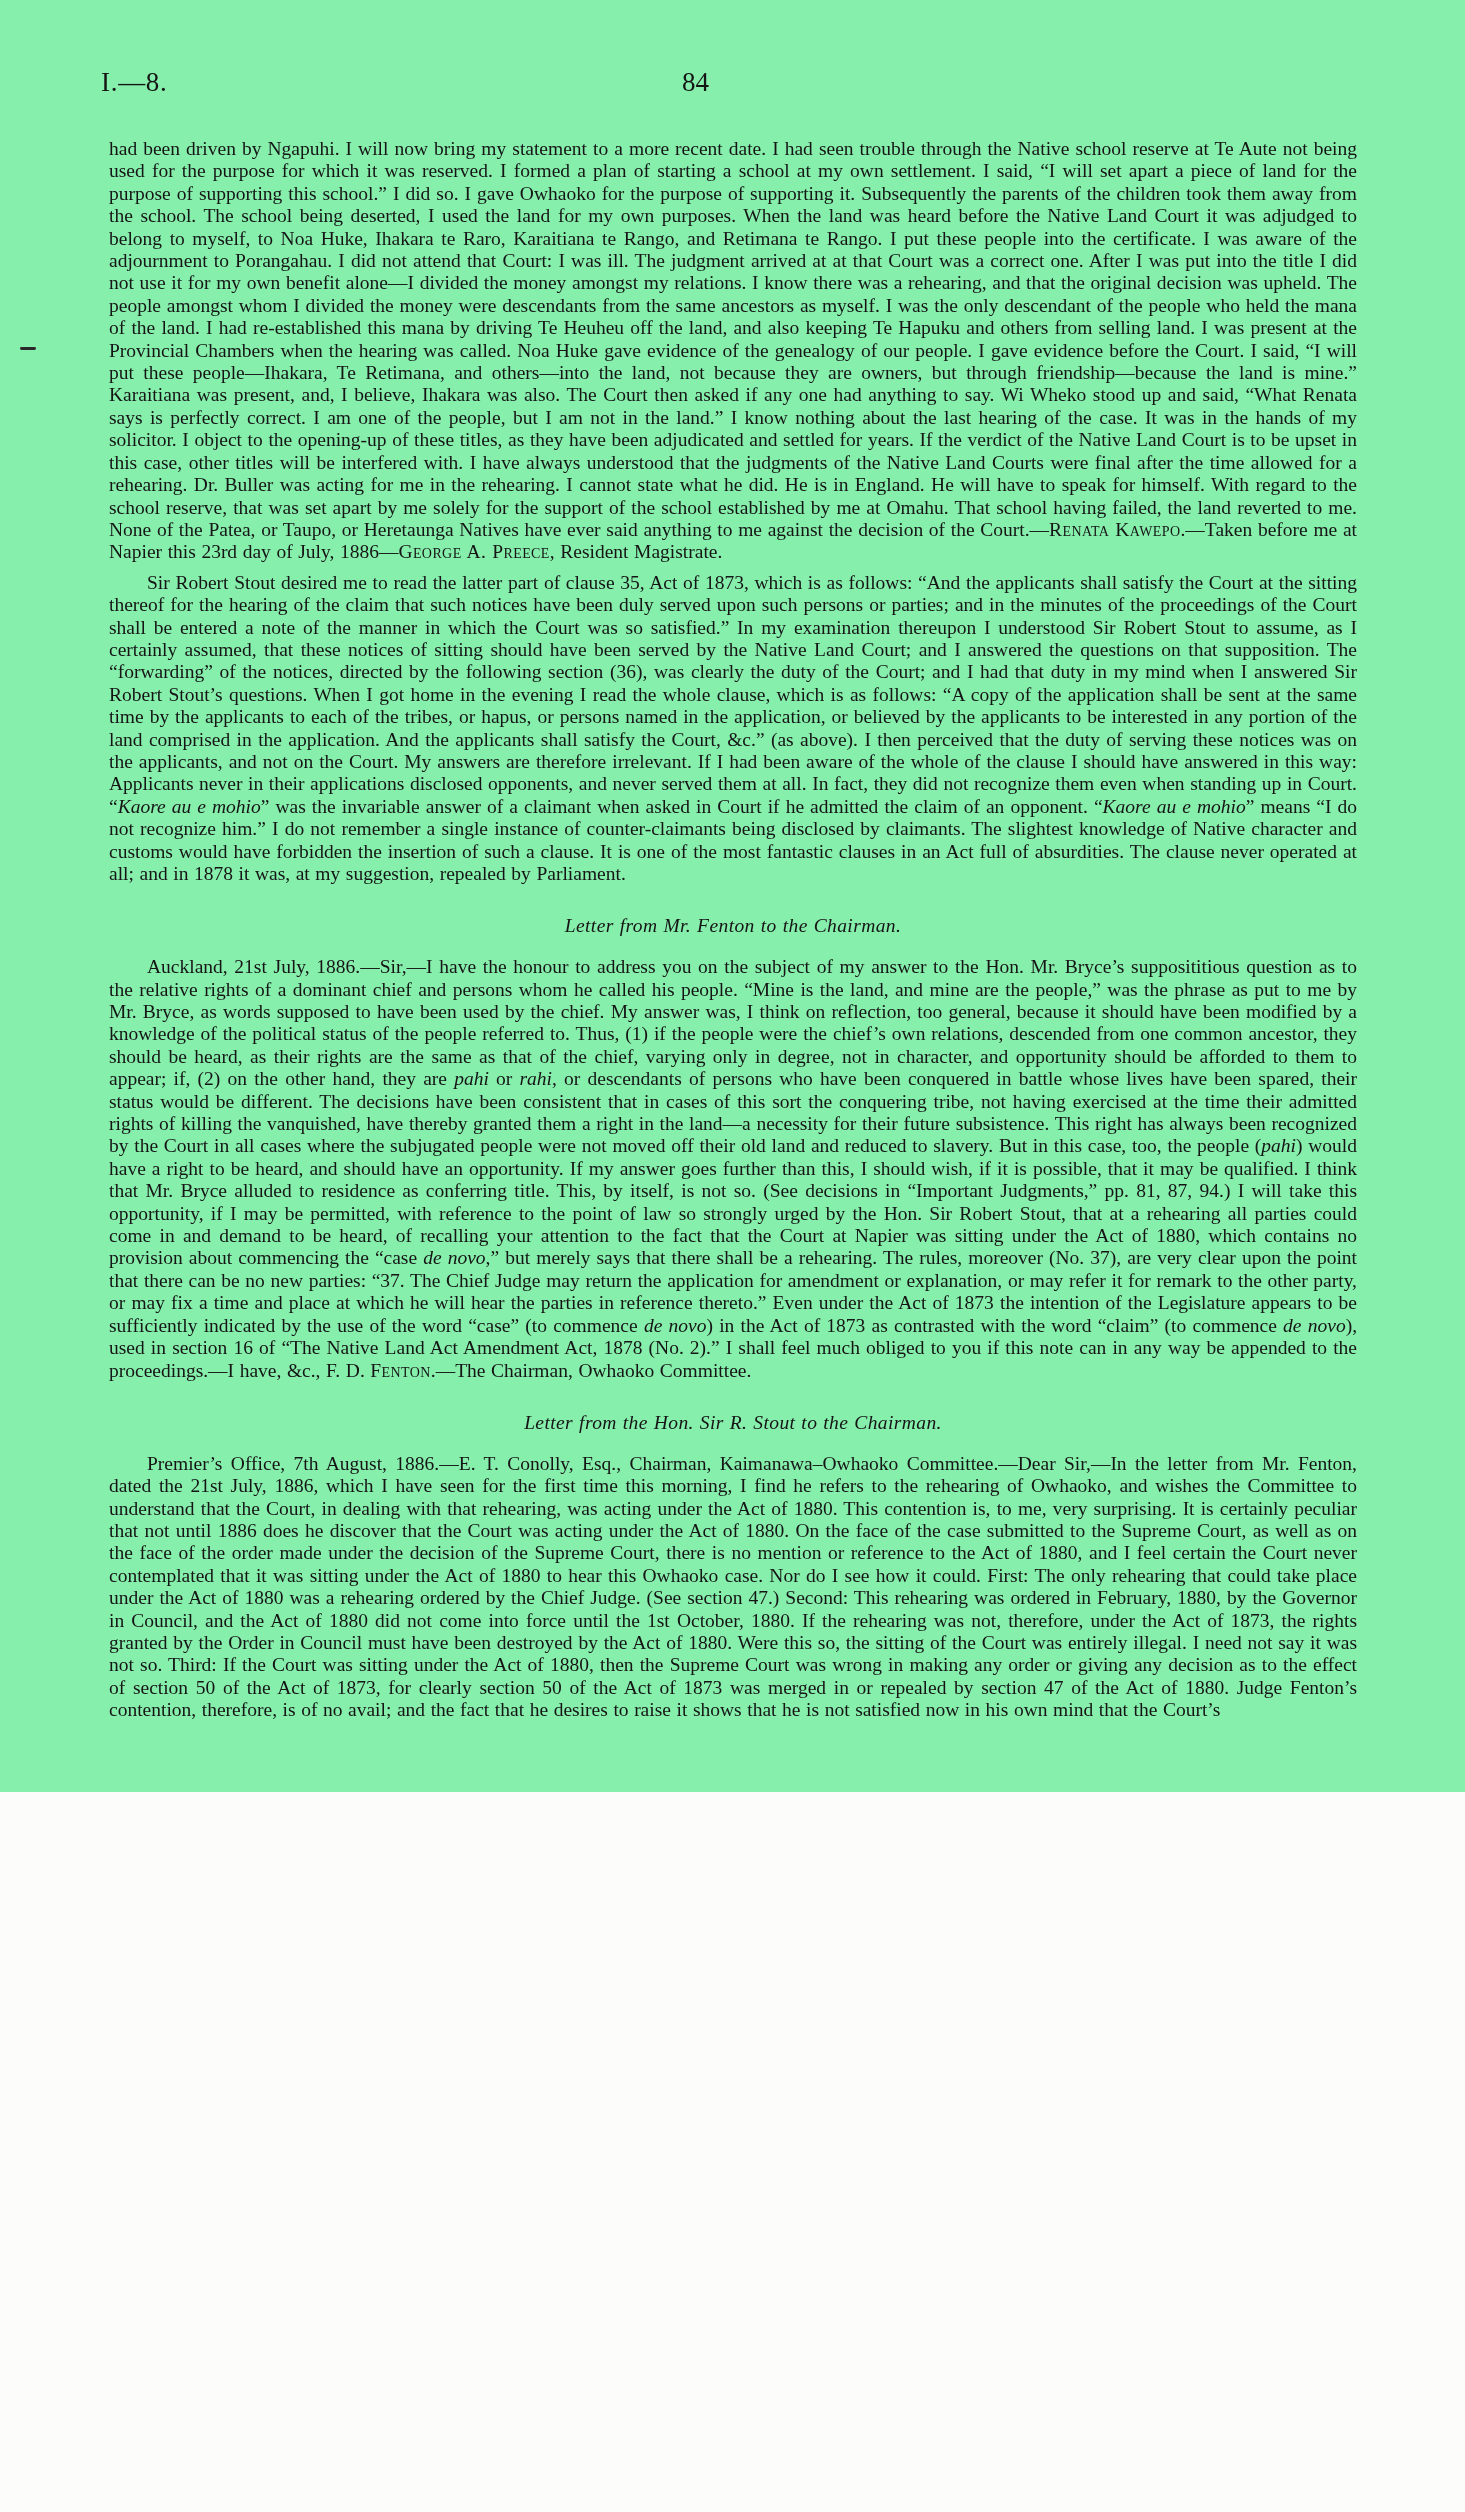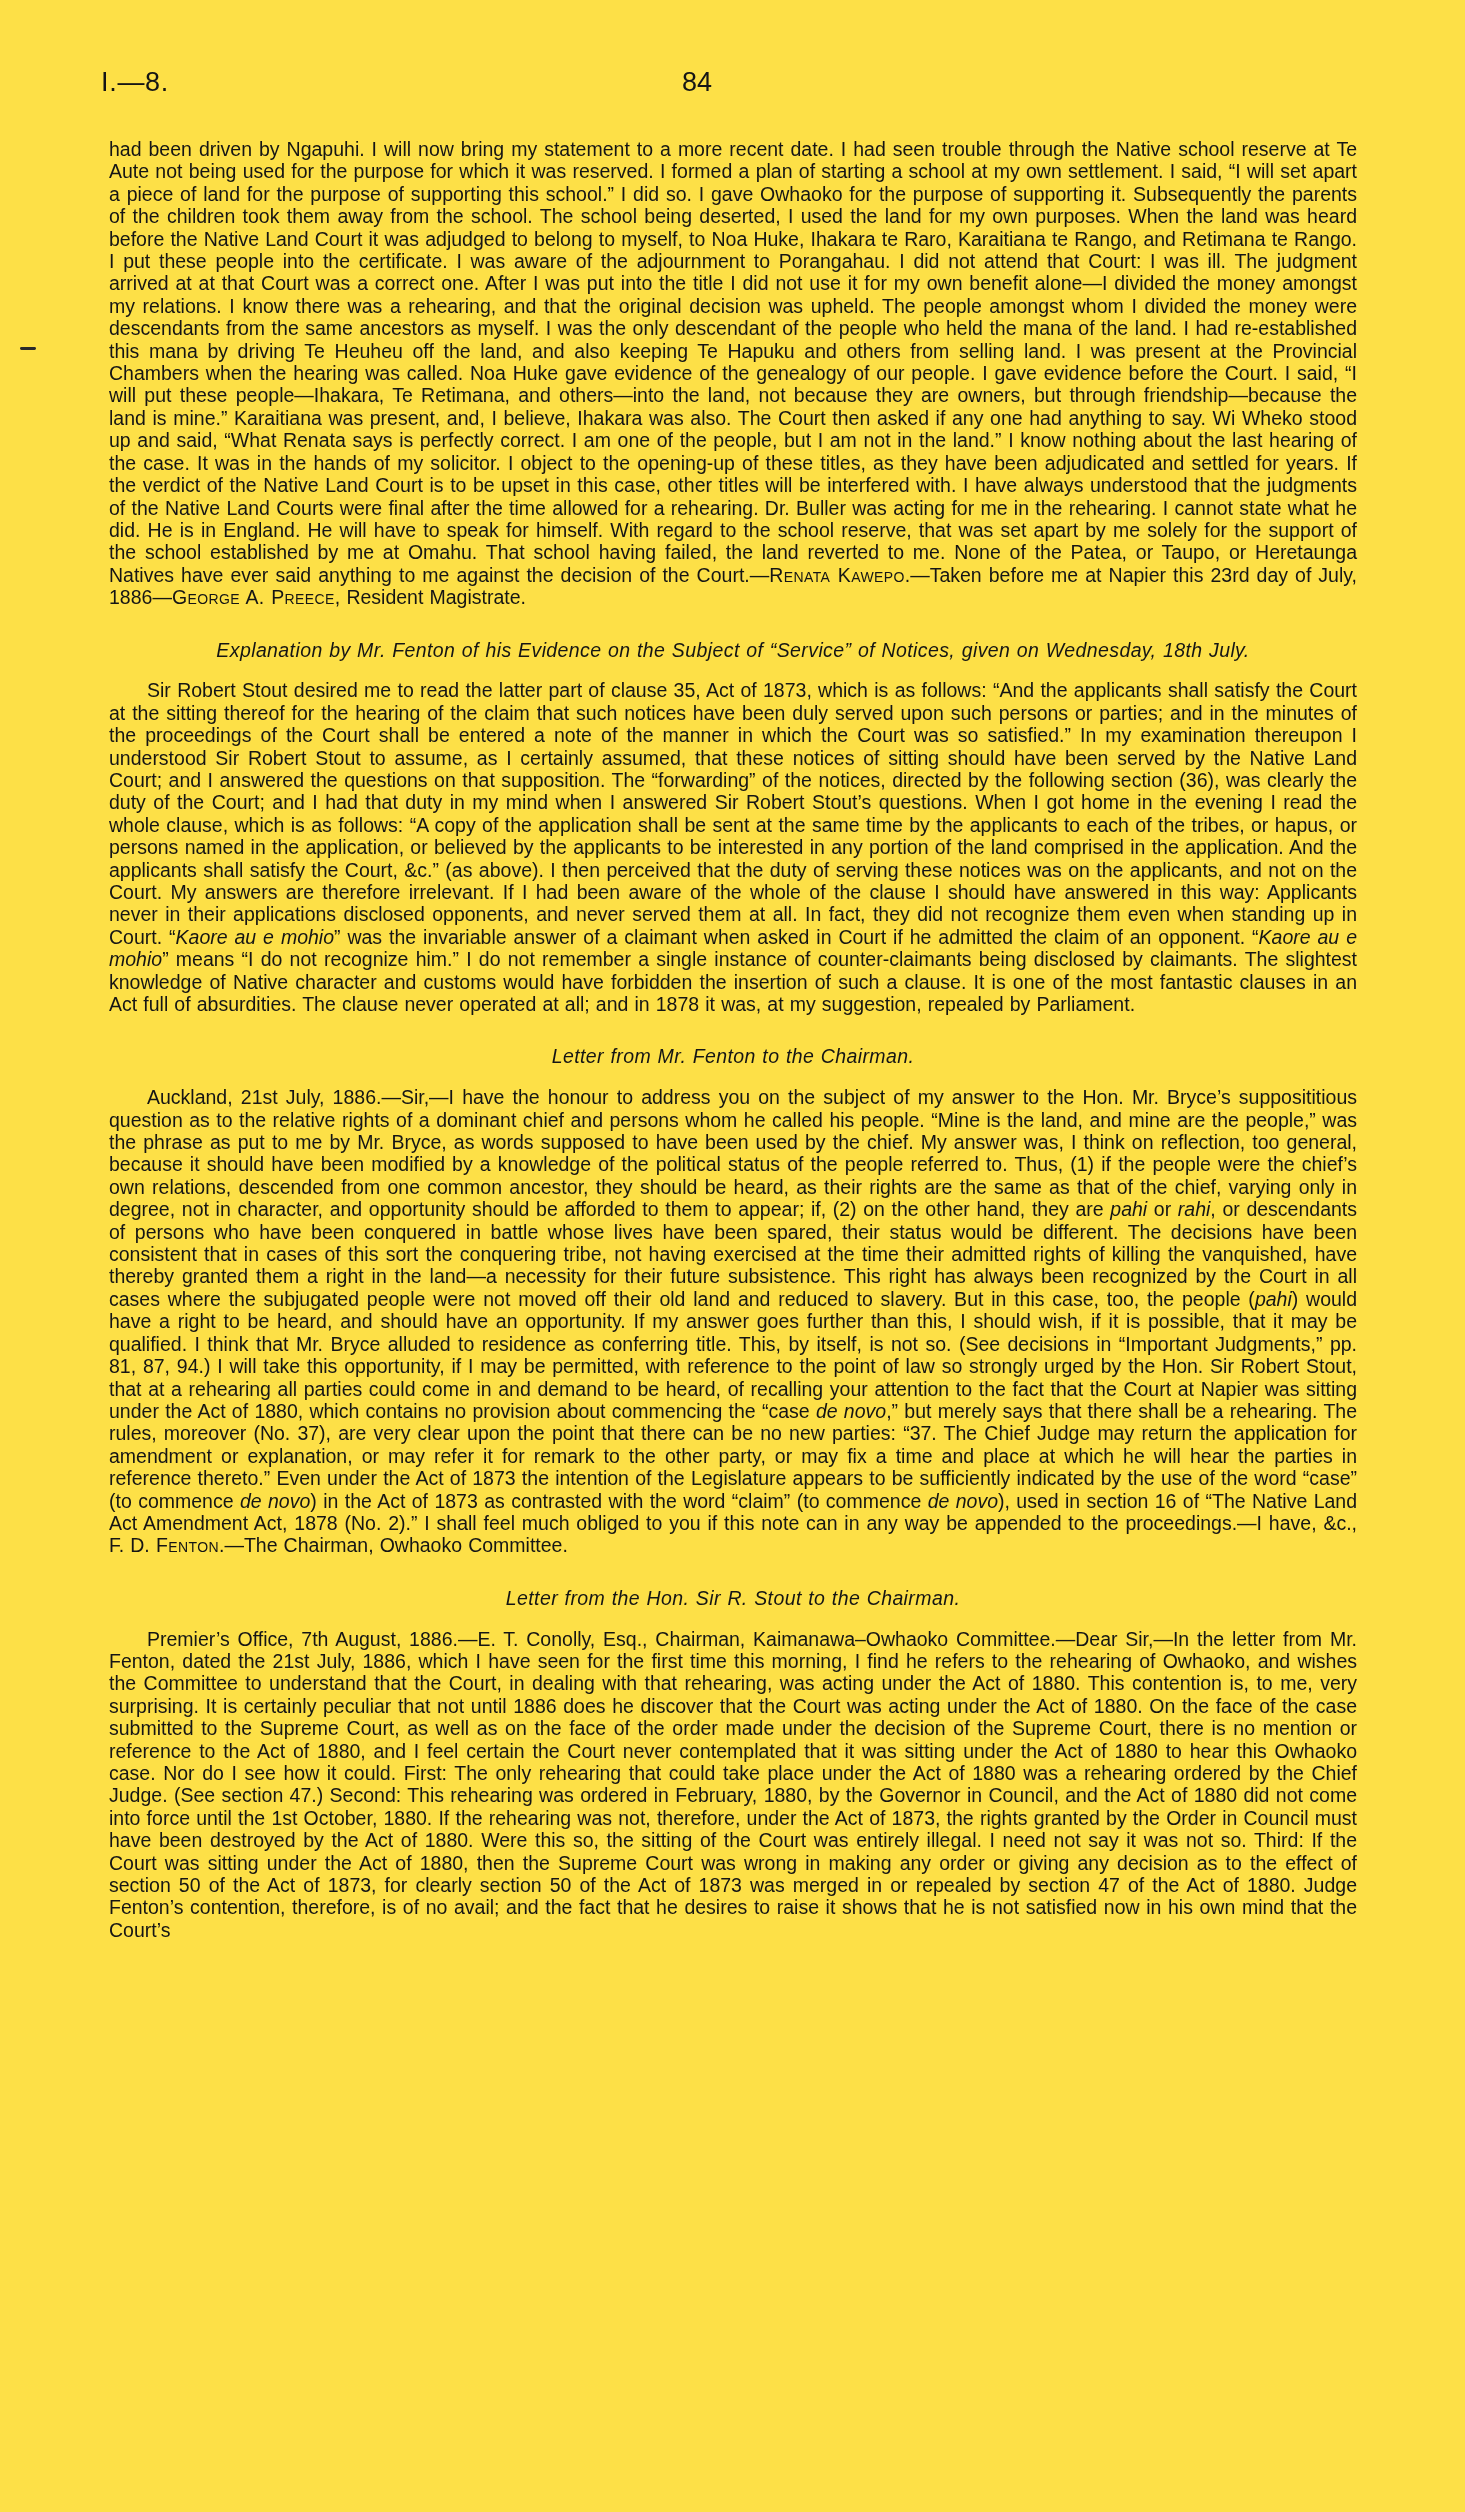--- a/index.html
+++ b/index.html
@@ -3,23 +3,23 @@
 <meta charset="utf-8">
 <style>
   html, body {
     margin: 0;
     padding: 0;
     background: #fcfcfb;
   }
   .page {
     position: relative;
     width: 1466px;
-    height: 2512px;
-    background: #fde047;
-    font-family: Liberation Sans, sans-serif;
+    height: 1792px;
+    background: #86efac;
+    font-family: Liberation Serif, serif;
     color: #151515;
     overflow: hidden;
   }
   .page-header {
     position: absolute;
     top: 67px;
     left: 101px;
     width: 1264px;
     height: 43px;
   }
@@ -78,21 +78,20 @@
     <span class="doc-ref">I.—8.</span>
     <span class="page-num">84</span>
   </header>
 
   <div class="margin-mark"></div>
 
   <main class="page-body">
 
     <p class="para"><span>had been driven by Ngapuhi.  I will now bring my statement to a more recent date.  I had seen trouble through the Native school reserve at Te Aute not being used for the purpose for which it was reserved.  I formed a plan of starting a school at my own settlement.  I said, “I will set apart a piece of land for the purpose of supporting this school.”  I did so.  I gave Owhaoko for the purpose of supporting it.  Subsequently the parents of the children took them away from the school.  The school being deserted, I used the land for my own purposes.  When the land was heard before the Native Land Court it was adjudged to belong to myself, to Noa Huke, Ihakara te Raro, Karaitiana te Rango, and Retimana te Rango.  I put these people into the certificate.  I was aware of the adjournment to Porangahau.  I did not attend that Court: I was ill.  The judgment arrived at at that Court was a correct one.  After I was put into the title I did not use it for my own benefit alone—I divided the money amongst my relations.  I know there was a rehearing, and that the original decision was upheld.  The people amongst whom I divided the money were descendants from the same ancestors as myself.  I was the only descendant of the people who held the mana of the land.  I had re-established this mana by driving Te Heuheu off the land, and also keeping Te Hapuku and others from selling land.  I was present at the Provincial Chambers when the hearing was called.  Noa Huke gave evidence of the genealogy of our people.  I gave evidence before the Court.  I said, “I will put these people—Ihakara, Te Retimana, and others—into the land, not because they are owners, but through friendship—because the land is mine.”  Karaitiana was present, and, I believe, Ihakara was also.  The Court then asked if any one had anything to say.  Wi Wheko stood up and said, “What Renata says is perfectly correct.  I am one of the people, but I am not in the land.”  I know nothing about the last hearing of the case.  It was in the hands of my solicitor.  I object to the opening-up of these titles, as they have been adjudicated and settled for years.  If the verdict of the Native Land Court is to be upset in this case, other titles will be interfered with.  I have always understood that the judgments of the Native Land Courts were final after the time allowed for a rehearing.  Dr. Buller was acting for me in the rehearing.  I cannot state what he did.  He is in England.  He will have to speak for himself.  With regard to the school reserve, that was set apart by me solely for the support of the school established by me at Omahu.  That school having failed, the land reverted to me.  None of the Patea, or Taupo, or Heretaunga Natives have ever said anything to me against the decision of the Court.—</span><span class="sc">Renata Kawepo</span><span>.—Taken before me at Napier this 23rd day of July, 1886—</span><span class="sc">George A. Preece</span><span>, Resident Magistrate.</span></p>
 
-    <h2 class="section-heading"><span class="it">Explanation by Mr. Fenton of his Evidence on the Subject of “Service” of Notices, given on Wednesday, 18th July.</span></h2>
 
     <p class="para indent"><span>Sir Robert Stout desired me to read the latter part of clause 35, Act of 1873, which is as follows: “And the applicants shall satisfy the Court at the sitting thereof for the hearing of the claim that such notices have been duly served upon such persons or parties; and in the minutes of the proceedings of the Court shall be entered a note of the manner in which the Court was so satisfied.”  In my examination thereupon I understood Sir Robert Stout to assume, as I certainly assumed, that these notices of sitting should have been served by the Native Land Court; and I answered the questions on that supposition.  The “forwarding” of the notices, directed by the following section (36), was clearly the duty of the Court; and I had that duty in my mind when I answered Sir Robert Stout’s questions.  When I got home in the evening I read the whole clause, which is as follows: “A copy of the application shall be sent at the same time by the applicants to each of the tribes, or hapus, or persons named in the application, or believed by the applicants to be interested in any portion of the land comprised in the application.  And the applicants shall satisfy the Court, &amp;c.” (as above).  I then perceived that the duty of serving these notices was on the applicants, and not on the Court.  My answers are therefore irrelevant.  If I had been aware of the whole of the clause I should have answered in this way: Applicants never in their applications disclosed opponents, and never served them at all.  In fact, they did not recognize them even when standing up in Court.  “</span><span class="it">Kaore au e mohio</span><span>” was the invariable answer of a claimant when asked in Court if he admitted the claim of an opponent.  “</span><span class="it">Kaore au e mohio</span><span>” means “I do not recognize him.”  I do not remember a single instance of counter-claimants being disclosed by claimants.  The slightest knowledge of Native character and customs would have forbidden the insertion of such a clause.  It is one of the most fantastic clauses in an Act full of absurdities.  The clause never operated at all; and in 1878 it was, at my suggestion, repealed by Parliament.</span></p>
 
     <h2 class="section-heading"><span class="it">Letter from Mr. Fenton to the Chairman.</span></h2>
 
     <p class="para indent"><span>Auckland, 21st July, 1886.—Sir,—I have the honour to address you on the subject of my answer to the Hon. Mr. Bryce’s supposititious question as to the relative rights of a dominant chief and persons whom he called his people.  “Mine is the land, and mine are the people,” was the phrase as put to me by Mr. Bryce, as words supposed to have been used by the chief.  My answer was, I think on reflection, too general, because it should have been modified by a knowledge of the political status of the people referred to.  Thus, (1) if the people were the chief’s own relations, descended from one common ancestor, they should be heard, as their rights are the same as that of the chief, varying only in degree, not in character, and opportunity should be afforded to them to appear; if, (2) on the other hand, they are </span><span class="it">pahi</span><span> or </span><span class="it">rahi</span><span>, or descendants of persons who have been conquered in battle whose lives have been spared, their status would be different.  The decisions have been consistent that in cases of this sort the conquering tribe, not having exercised at the time their admitted rights of killing the vanquished, have thereby granted them a right in the land—a necessity for their future subsistence.  This right has always been recognized by the Court in all cases where the subjugated people were not moved off their old land and reduced to slavery.  But in this case, too, the people (</span><span class="it">pahi</span><span>) would have a right to be heard, and should have an opportunity.  If my answer goes further than this, I should wish, if it is possible, that it may be qualified.  I think that Mr. Bryce alluded to residence as conferring title.  This, by itself, is not so.  (See decisions in “Important Judgments,” pp. 81, 87, 94.)  I will take this opportunity, if I may be permitted, with reference to the point of law so strongly urged by the Hon. Sir Robert Stout, that at a rehearing all parties could come in and demand to be heard, of recalling your attention to the fact that the Court at Napier was sitting under the Act of 1880, which contains no provision about commencing the “case </span><span class="it">de novo</span><span>,” but merely says that there shall be a rehearing.  The rules, moreover (No. 37), are very clear upon the point that there can be no new parties: “37. The Chief Judge may return the application for amendment or explanation, or may refer it for remark to the other party, or may fix a time and place at which he will hear the parties in reference thereto.”  Even under the Act of 1873 the intention of the Legislature appears to be sufficiently indicated by the use of the word “case” (to commence </span><span class="it">de novo</span><span>) in the Act of 1873 as contrasted with the word “claim” (to commence </span><span class="it">de novo</span><span>), used in section 16 of “The Native Land Act Amendment Act, 1878 (No. 2).”  I shall feel much obliged to you if this note can in any way be appended to the proceedings.—I have, &amp;c., F. D. </span><span class="sc">Fenton</span><span>.—The Chairman, Owhaoko Committee.</span></p>
 
     <h2 class="section-heading"><span class="it">Letter from the Hon. Sir R. Stout to the Chairman.</span></h2>
 
     <p class="para indent"><span>Premier’s Office, 7th August, 1886.—E. T. Conolly, Esq., Chairman, Kaimanawa–Owhaoko Committee.—Dear Sir,—In the letter from Mr. Fenton, dated the 21st July, 1886, which I have seen for the first time this morning, I find he refers to the rehearing of Owhaoko, and wishes the Committee to understand that the Court, in dealing with that rehearing, was acting under the Act of 1880.  This contention is, to me, very surprising.  It is certainly peculiar that not until 1886 does he discover that the Court was acting under the Act of 1880.  On the face of the case submitted to the Supreme Court, as well as on the face of the order made under the decision of the Supreme Court, there is no mention or reference to the Act of 1880, and I feel certain the Court never contemplated that it was sitting under the Act of 1880 to hear this Owhaoko case.  Nor do I see how it could.  First: The only rehearing that could take place under the Act of 1880 was a rehearing ordered by the Chief Judge.  (See section 47.)  Second: This rehearing was ordered in February, 1880, by the Governor in Council, and the Act of 1880 did not come into force until the 1st October, 1880.  If the rehearing was not, therefore, under the Act of 1873, the rights granted by the Order in Council must have been destroyed by the Act of 1880.  Were this so, the sitting of the Court was entirely illegal.  I need not say it was not so.  Third: If the Court was sitting under the Act of 1880, then the Supreme Court was wrong in making any order or giving any decision as to the effect of section 50 of the Act of 1873, for clearly section 50 of the Act of 1873 was merged in or repealed by section 47 of the Act of 1880.  Judge Fenton’s contention, therefore, is of no avail; and the fact that he desires to raise it shows that he is not satisfied now in his own mind that the Court’s</span></p>

